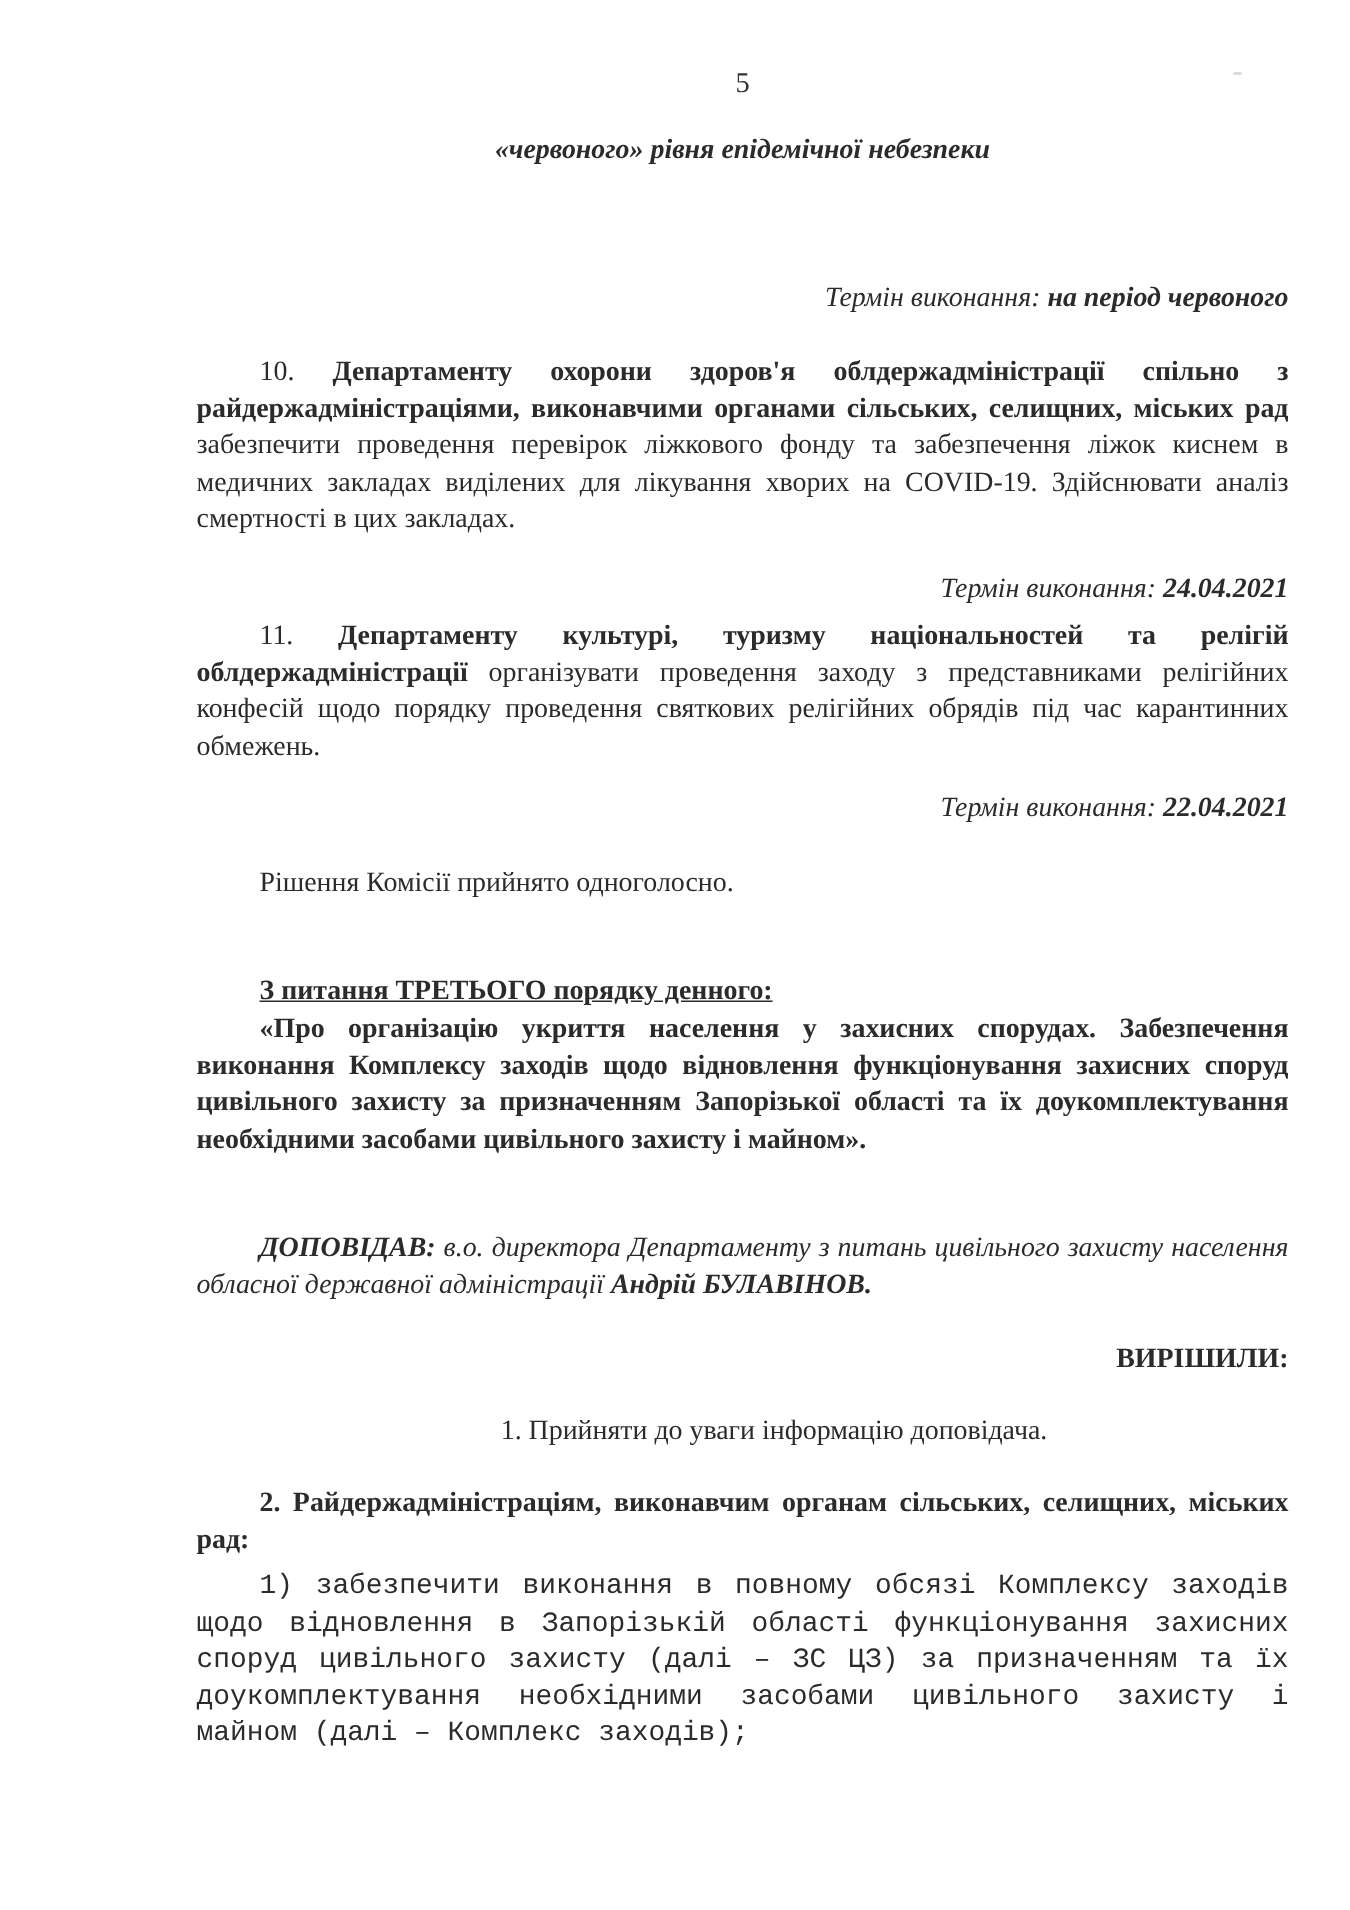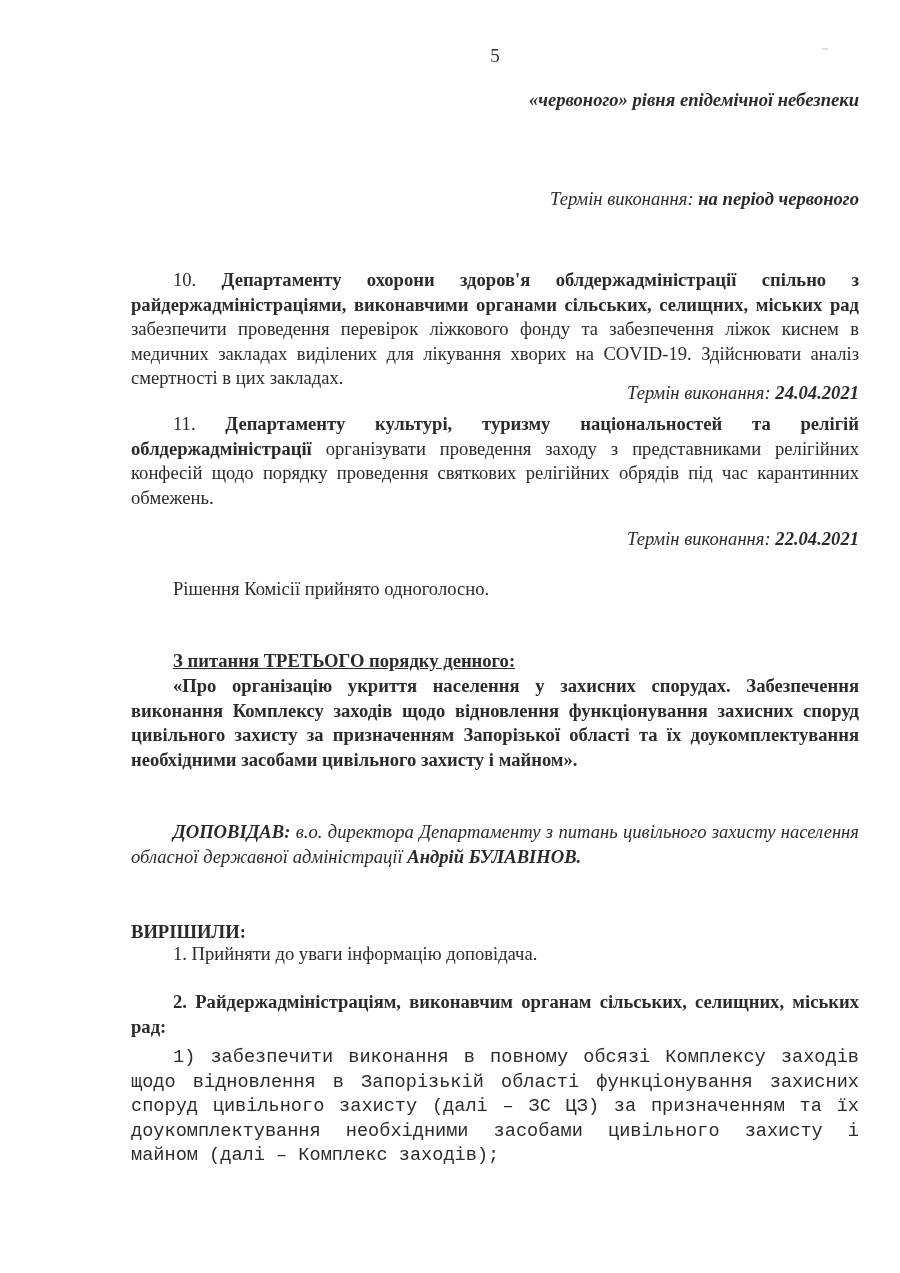--- a/index.html
+++ b/index.html
@@ -57,28 +57,28 @@
       border-radius: 1px;
     }
   </style>
 </head>
 <body>
 
 <div class="page">
 
   <div class="page-number">5</div>
 
-  <div class="blk right b i" style="top:88px;">«червоного» рівня епідемічної небезпеки</div>
+  <div class="blk right b i" style="top:88px;text-align:center;">«червоного» рівня епідемічної небезпеки</div>
 
 
   <div class="blk right" style="top:187px;">
     <span class="i">Термін виконання: </span><span class="i b">на період червоного</span>
   </div>
 
-  <div class="blk just indent" style="top:236px;margin-top:32px;">
+  <div class="blk just indent" style="top:236px;">
     <span>10. </span><span class="b">Департаменту охорони здоров'я облдержадміністрації спільно з райдержадміністраціями, виконавчими органами сільських, селищних, міських рад</span><span>  забезпечити проведення перевірок ліжкового фонду та забезпечення ліжок киснем в медичних закладах виділених для лікування хворих на COVID-19. Здійснювати аналіз смертності в цих закладах.</span>
   </div>
 
   <div class="blk right" style="top:381px;">
     <span class="i">Термін виконання: </span><span class="i b">24.04.2021</span>
   </div>
 
   <div class="blk just indent" style="top:412px;">
     <span>11. </span><span class="b">Департаменту культурі, туризму національностей та релігій облдержадміністрації</span><span> організувати проведення заходу з представниками релігійних конфесій щодо порядку проведення святкових релігійних обрядів під час карантинних обмежень.</span>
   </div>
@@ -92,23 +92,23 @@
   </div>
 
   <div class="blk indent" style="top:577px;">Рішення Комісії прийнято одноголосно.</div>
 
   <div class="blk just indent b" style="top:674px;">«Про організацію укриття населення у захисних спорудах. Забезпечення виконання Комплексу заходів щодо відновлення функціонування захисних споруд цивільного захисту за призначенням Запорізької області та їх доукомплектування необхідними засобами цивільного захисту і майном».</div>
 
   <div class="blk just indent i" style="top:820px;">
     <span class="b">ДОПОВІДАВ:</span><span> в.о. директора Департаменту з питань цивільного захисту населення обласної державної адміністрації </span><span class="b">Андрій БУЛАВІНОВ.</span>
   </div>
 
-  <div class="blk b" style="top:920px;">ВИРІШИЛИ:</div>
+  <div class="blk b" style="top:894px;text-align:right;">ВИРІШИЛИ:</div>
 
-  <div class="blk indent" style="top:942px;">1. Прийняти до уваги інформацію доповідача.</div>
+  <div class="blk indent" style="top:942px;text-align:center;">1. Прийняти до уваги інформацію доповідача.</div>
 
   <div class="blk just indent" style="top:990px;">
     <span class="b">2. Райдержадміністраціям, виконавчим органам сільських, селищних,</span><span class="b"> міських рад:</span>
   </div>
 
   <div class="blk just indent" style="top:1046px;font-family:Liberation Mono, monospace;">1) забезпечити виконання в повному обсязі Комплексу заходів щодо відновлення в Запорізькій області функціонування захисних споруд цивільного захисту (далі – ЗС ЦЗ) за призначенням та їх доукомплектування необхідними засобами цивільного захисту і майном (далі – Комплекс заходів);</div>
 
 </div>
 
 <div class="scan-speck"></div>

